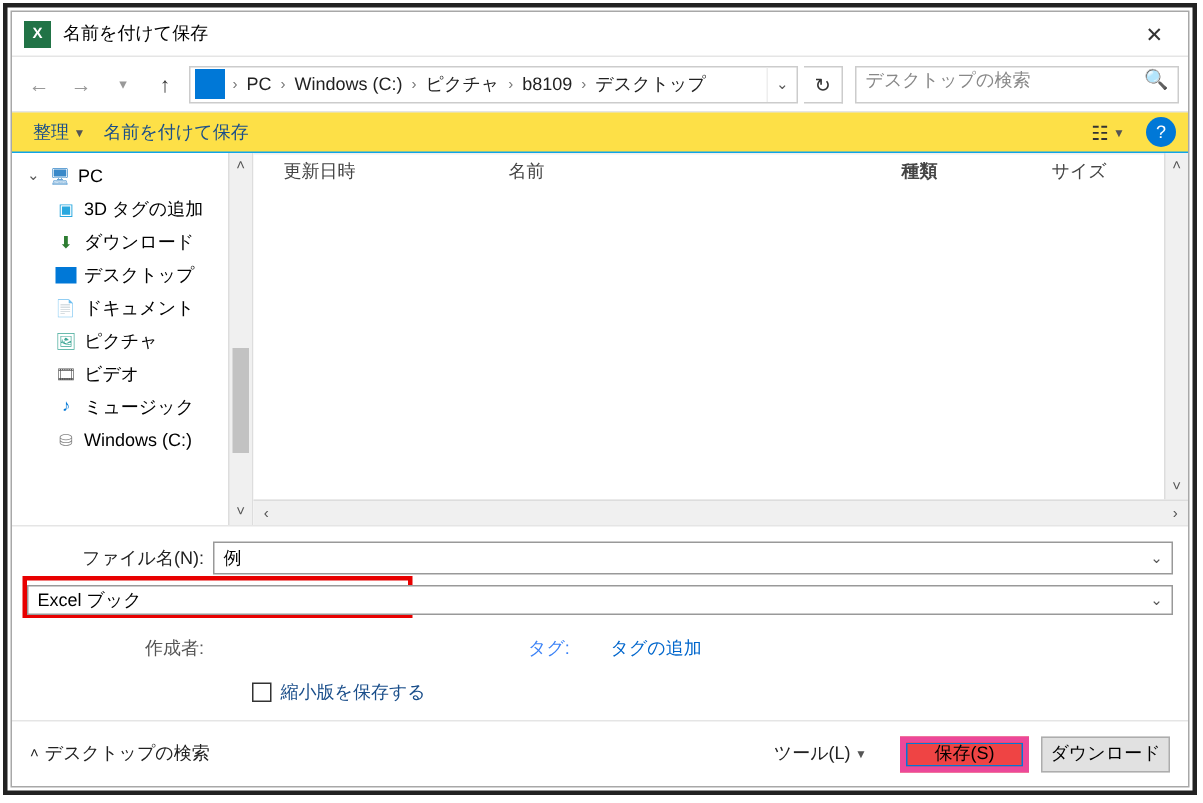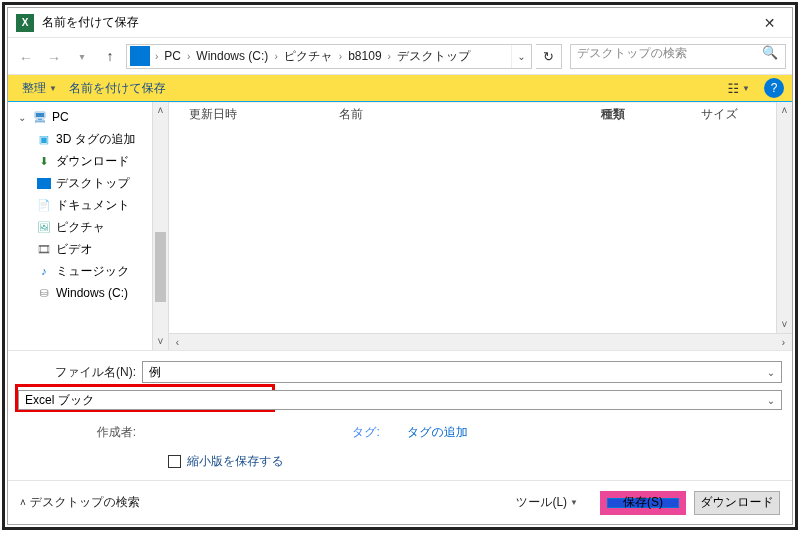--- a/index.html
+++ b/index.html
@@ -79,21 +79,21 @@
   .thumb-row { display:flex; align-items:center; margin:10px 0 10px 0; padding-left: 150px;}
   .chk { width:13px; height:13px; border:1px solid #333; margin-right:6px; background:#fff;}
   .thumb-label { color:#1a4e8a; }
 
   
   .footer { height: 44px; border-top: 1px solid #e5e5e5; display: flex; align-items: center; padding: 0 12px; font-size: 12px; }
   .hide-folders { display:flex; align-items:center; gap:4px; color:#222;}
   .foot-spacer { flex:1; }
   .tools-link { display:flex; align-items:center; gap:3px; padding: 0 14px; color:#222;}
   .btn { min-width: 86px; height: 24px; border:1px solid #adadad; background:#e1e1e1; display:flex;align-items:center;justify-content:center; margin-left:8px;}
-  .btn.primary { border:7px solid #ec4899; box-shadow: 0 0 0 1px #0078d7 inset; background:#1d4ed8;}
+  .btn.primary { border:4px solid #ec4899; box-shadow: 0 0 0 1px #0078d7 inset; background:#ef4444;}
 </style>
 </head>
 <body>
 
 <div class="outer-frame">
   <div class="inner-window">
 
     <div class="titlebar">
       <div class="title-icon">X</div>
       <div class="title-text">名前を付けて保存</div>

